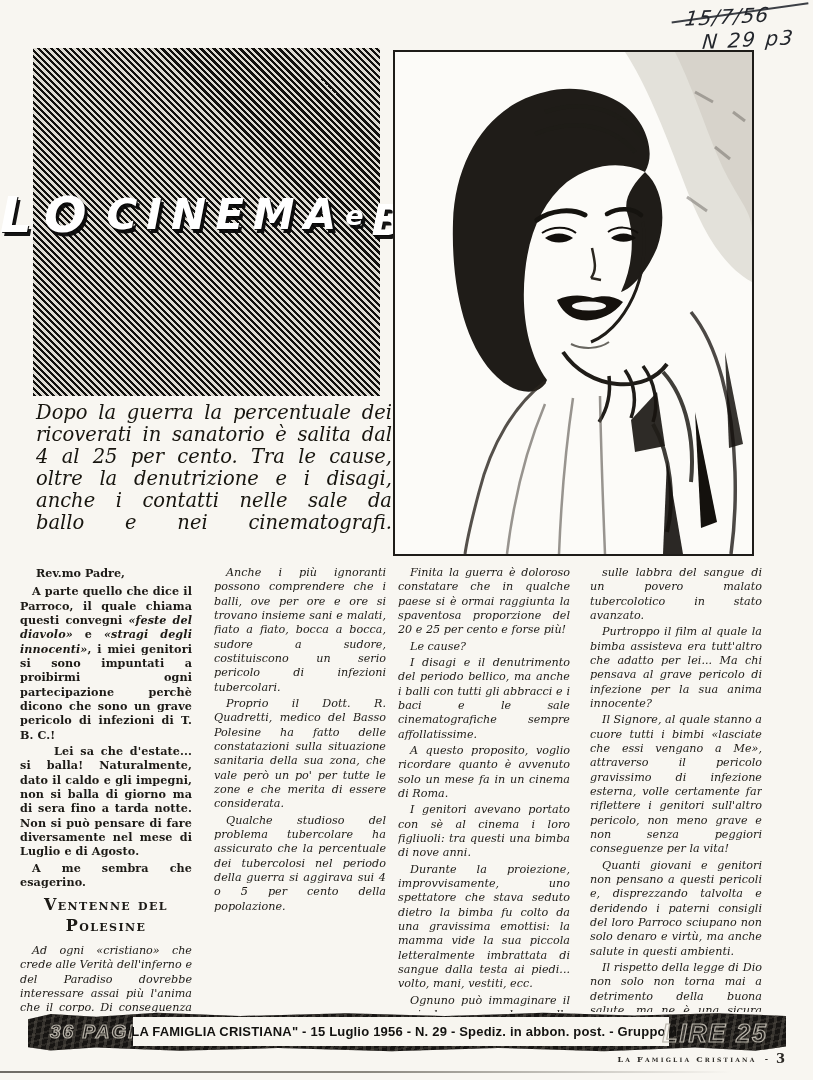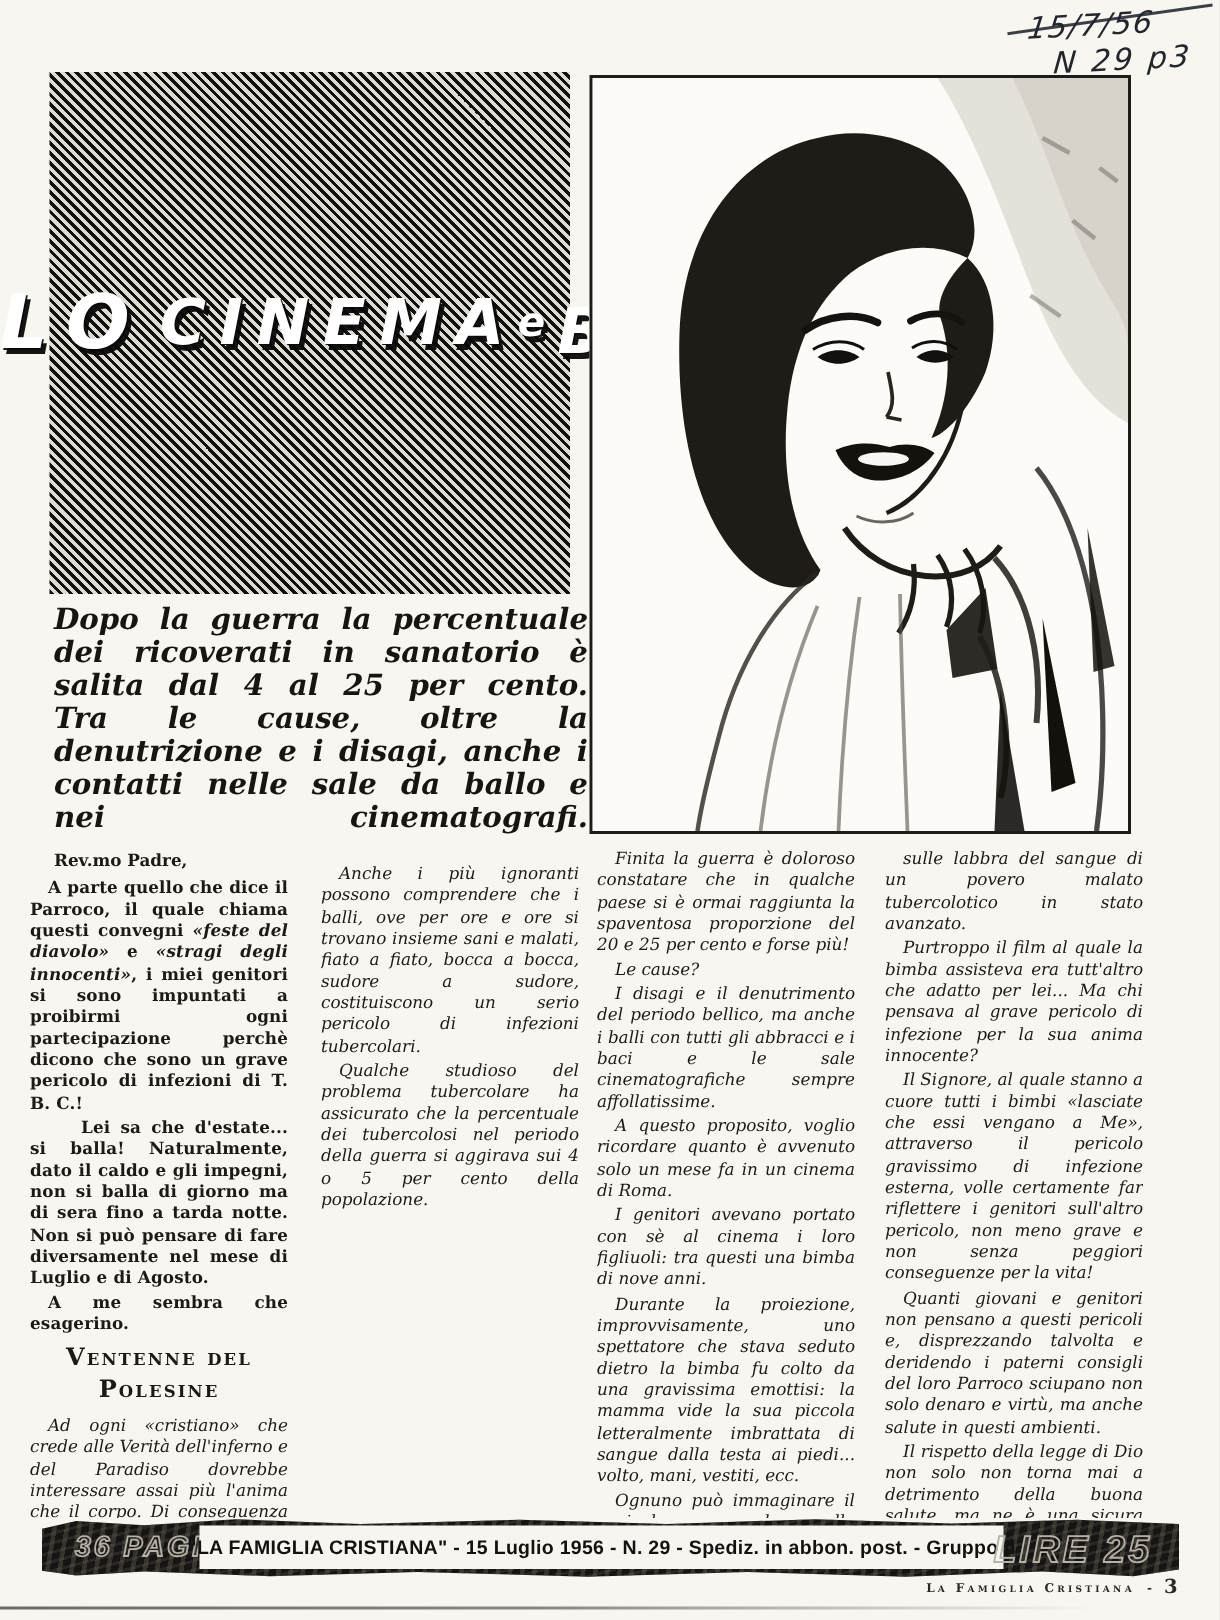--- a/index.html
+++ b/index.html
@@ -38,29 +38,29 @@
   
   .photo{
     position:absolute;left:393px;top:50px;width:357px;height:502px;margin:0;
     border:2px solid #1e1c19;background:#fcfbf8;overflow:hidden;
   }
   .photo svg{display:block;width:100%;height:100%;}
 
   
   .standfirst{
     position:absolute;left:36px;top:402px;width:356px;height:152px;
-    font-weight:bold;font-style:italic;font-size:19.5px;line-height:1.13;
+    font-weight:normal;font-style:italic;font-size:19.5px;line-height:1.13;
     text-align:justify;text-align-last:justify;word-spacing:3px;color:#17150f;
   }
 
   
   .col{position:absolute;top:566px;width:172px;height:446px;overflow:hidden;
     font-size:11.2px;line-height:1.28;text-align:justify;color:#1c1a16;}
   .col1{left:20px;}
-  .col2{left:214px;margin-top:10px;}
+  .col2{left:214px;}
   .col3{left:398px;}
   .col4{left:590px;}
   .col p{margin:0 0 2px;text-indent:12px;}
   p.salut{text-indent:16px;margin-bottom:4px;font-weight:bold;}
   p.letter{font-weight:bold;letter-spacing:.1px;}
   p.deep{text-indent:34px;}
   .it{font-style:italic;}
   p.lettersig{text-align:center;text-indent:0;font-variant:small-caps;
     font-weight:bold;font-size:16px;letter-spacing:1.4px;margin:6px 0 8px;}
   p.reply{font-style:italic;}
@@ -157,20 +157,21 @@
     <p class="letter"><span>A parte quello che dice il Parroco, il quale chiama questi convegni </span><span class="it">«feste del diavolo»</span><span> e </span><span class="it">«stragi degli innocenti»</span><span>, i miei genitori si sono impuntati a proibirmi ogni partecipazione perchè dicono che sono un grave pericolo di infezioni di T. B. C.!</span></p>
     <p class="letter deep">Lei sa che d'estate... si balla! Naturalmente, dato il caldo e gli impegni, non si balla di giorno ma di sera fino a tarda notte. Non si può pensare di fare diversamente nel mese di Luglio e di Agosto.</p>
     <p class="letter">A me sembra che esagerino.</p>
     <p class="lettersig">Ventenne del Polesine</p>
     <p class="reply">Ad ogni «cristiano» che crede alle Verità dell'inferno e del Paradiso dovrebbe interessare assai più l'anima che il corpo. Di conseguenza prima delle voci dei medici dovrebbero essere considerate e messe in pratica le parole dei Sacerdoti: Ministri di Dio.</p>
 
   </div>
 
   <div class="col col2">
     <p class="reply">Anche i più ignoranti possono comprendere che i balli, ove per ore e ore si trovano insieme sani e malati, fiato a fiato, bocca a bocca, sudore a sudore, costituiscono un serio pericolo di infezioni tubercolari.</p>
+    <p class="reply">Proprio il Dott. R. Quadretti, medico del Basso Polesine ha fatto delle constatazioni sulla situazione sanitaria della sua zona, che vale però un po' per tutte le zone e che merita di essere considerata.</p>
     <p class="reply">Qualche studioso del problema tubercolare ha assicurato che la percentuale dei tubercolosi nel periodo della guerra si aggirava sui 4 o 5 per cento della popolazione.</p>
   </div>
 
   <div class="col col3">
     <p class="reply">Finita la guerra è doloroso constatare che in qualche paese si è ormai raggiunta la spaventosa proporzione del 20 e 25 per cento e forse più!</p>
     <p class="reply">Le cause?</p>
     <p class="reply">I disagi e il denutrimento del periodo bellico, ma anche i balli con tutti gli abbracci e i baci e le sale cinematografiche sempre affollatissime.</p>
     <p class="reply">A questo proposito, voglio ricordare quanto è avvenuto solo un mese fa in un cinema di Roma.</p>
     <p class="reply">I genitori avevano portato con sè al cinema i loro figliuoli: tra questi una bimba di nove anni.</p>
     <p class="reply">Durante la proiezione, improvvisamente, uno spettatore che stava seduto dietro la bimba fu colto da una gravissima emottisi: la mamma vide la sua piccola letteralmente imbrattata di sangue dalla testa ai piedi... volto, mani, vestiti, ecc.</p>

